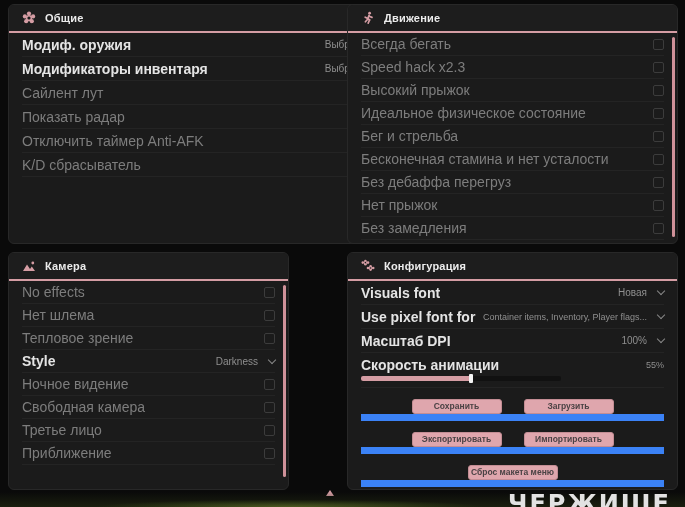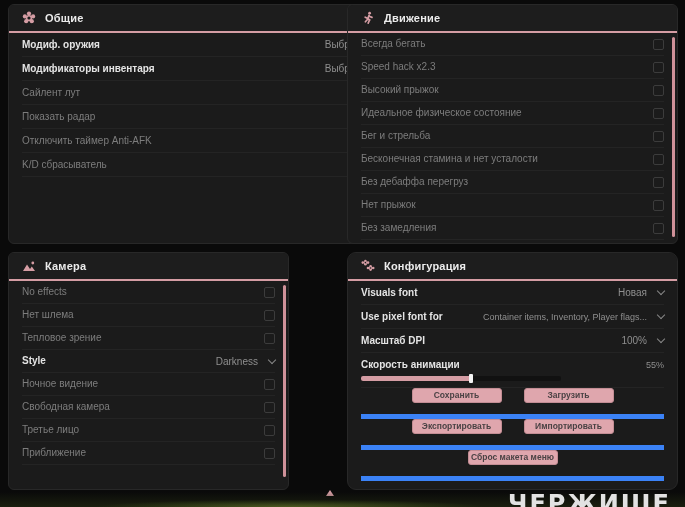--- a/index.html
+++ b/index.html
@@ -8,37 +8,37 @@
     background:#0a0a0a;
     font-family:"Liberation Sans", sans-serif;
   }
   .panel{
     position:absolute;background:#1b1b1b;border:1px solid #282828;
     border-radius:6px;box-sizing:border-box;overflow:hidden;
   }
   #panel-general{left:8px;top:4px;width:388px;height:240px;}
   #panel-movement{left:347px;top:4px;width:331px;height:240px;}
   #panel-camera{left:8px;top:252px;width:281px;height:238px;}
-  #panel-config{left:347px;top:252px;width:331px;height:238px;border-radius:9px;}
+  #panel-config{left:347px;top:252px;width:331px;height:238px;}
 
   .panel-header{
     height:26px;display:flex;align-items:center;gap:9px;padding:0 13px;
     border-bottom:2px solid #d59da4;background:#1d1d1d;
   }
   .panel-title{font-size:11px;font-weight:bold;color:#ececec;letter-spacing:.2px;}
   .hicon{width:14px;height:14px;flex:none;display:flex;align-items:center;justify-content:center;}
 
   .rows{padding:0 13px;}
   .row{
     display:flex;align-items:center;justify-content:space-between;
     border-bottom:1px solid #242424;box-sizing:border-box;
   }
   .h24{height:24px;}
   .h23{height:23px;}
-  .lbl{font-size:10px;line-height:1;}
+  .lbl{font-size:14px;line-height:1;}
   .dim{color:#7d7d7d;}
   .bright{color:#e4e4e4;font-weight:bold;}
   .checkbox{
     width:9px;height:9px;border:1px solid #3c3c3c;border-radius:2px;
     background:transparent;flex:none;
   }
   .dropdown{display:flex;align-items:center;gap:11px;cursor:pointer;}
   .dd-val{color:#8f8f8f;font-size:10px;white-space:nowrap;}
   .chev{
     width:5px;height:5px;border-right:1.5px solid #878787;border-bottom:1.5px solid #878787;
@@ -49,22 +49,22 @@
   #panel-camera .scrollbar{top:32px;bottom:12px;}
 
   .slider-block{padding-top:3px;border-bottom:1px solid #242424;}
   .slider-toprow{display:flex;align-items:center;justify-content:space-between;height:18px;}
   .slider-track{position:relative;height:5px;background:#111111;border-radius:2px;margin:2px 0 6px 0;}
   .slider-fill{position:absolute;left:0;top:0;bottom:0;background:#d59da4;border-radius:2px;}
   .slider-handle{position:absolute;right:-2px;top:-2px;width:4px;height:9px;background:#f3f3f3;border-radius:1px;}
   .val-small{font-size:9px;color:#8f8f8f;}
 
   .btn-row{
-    display:flex;justify-content:center;align-items:flex-start;gap:22px;
-    height:26px;border-bottom:5px solid #3b82f6;
+    display:flex;justify-content:center;align-items:flex-end;gap:22px;
+    height:26px;border-bottom:7px solid #3b82f6;
   }
   .btn{
     width:90px;height:15px;box-sizing:border-box;
     background:#dfa6ad;border:1px solid #c38d94;border-radius:3px;
     color:#4a4244;font-size:8.5px;font-weight:bold;line-height:1;
     display:flex;align-items:center;justify-content:center;
     font-family:inherit;padding:0;cursor:pointer;white-space:nowrap;
   }
   .spacer-bottom{height:28px;}
 

